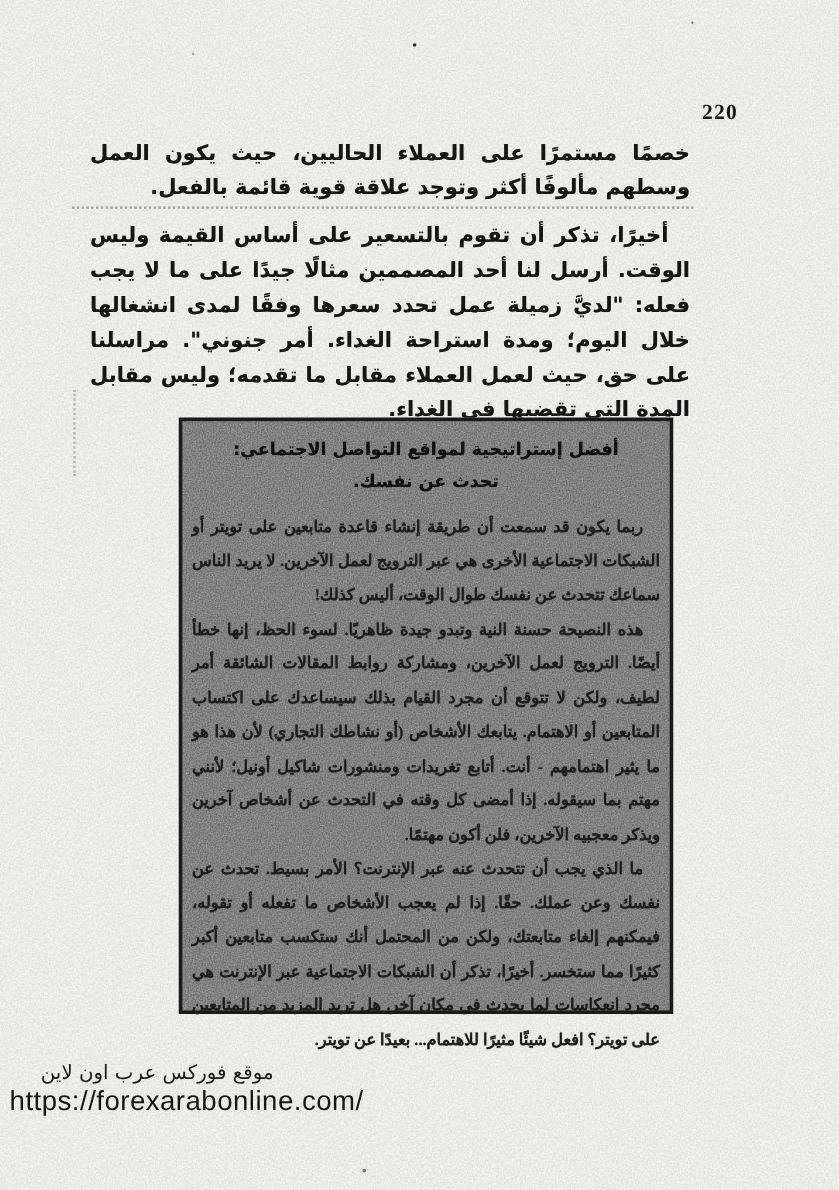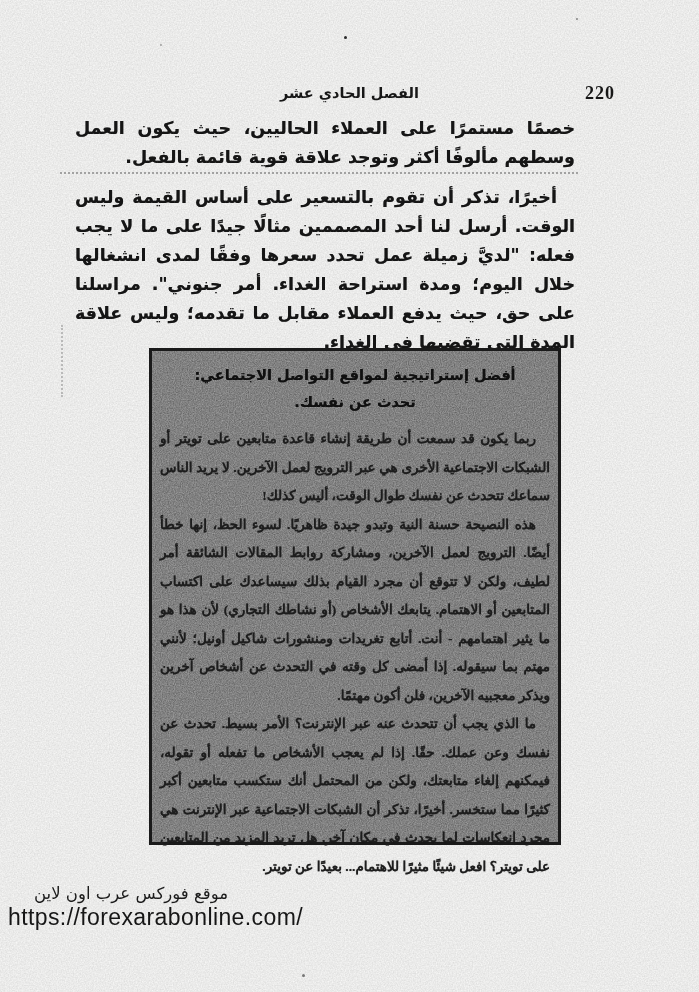--- a/index.html
+++ b/index.html
@@ -101,26 +101,25 @@
 <div class="page">
 
   <svg class="page-grain" xmlns="http://www.w3.org/2000/svg">
     <filter id="grainLight" x="0" y="0" width="100%" height="100%">
       <feTurbulence type="fractalNoise" baseFrequency="0.75" numOctaves="2" seed="11" stitchTiles="stitch"></feTurbulence>
       <feColorMatrix type="matrix" values="0 0 0 0 0  0 0 0 0 0  0 0 0 0 0  0 0 0 0.14 0"></feColorMatrix>
     </filter>
     <rect width="100%" height="100%" filter="url(#grainLight)"></rect>
   </svg>
 
-  <div class="chapter-title">الفصل الحادي عشر</div>
   <div class="page-number">220</div>
 
   <div class="body-text">
     <p>خصمًا مستمرًا على العملاء الحاليين، حيث يكون العمل وسطهم مألوفًا أكثر وتوجد علاقة قوية قائمة بالفعل.</p>
-    <p class="indented">أخيرًا، تذكر أن تقوم بالتسعير على أساس القيمة وليس الوقت. أرسل لنا أحد المصممين مثالًا جيدًا على ما لا يجب فعله: "لديَّ زميلة عمل تحدد سعرها وفقًا لمدى انشغالها خلال اليوم؛ ومدة استراحة الغداء. أمر جنوني". مراسلنا على حق، حيث يدفع العملاء مقابل ما تقدمه؛ وليس علاقة المدة التي تقضيها في الغداء.</p>
+    <p class="indented">أخيرًا، تذكر أن تقوم بالتسعير على أساس القيمة وليس الوقت. أرسل لنا أحد المصممين مثالًا جيدًا على ما لا يجب فعله: "لديَّ زميلة عمل تحدد سعرها وفقًا لمدى انشغالها خلال اليوم؛ ومدة استراحة الغداء. أمر جنوني". مراسلنا على حق، حيث لعمل العملاء مقابل ما تقدمه؛ وليس مقابل المدة التي تقضيها في الغداء.</p>
   </div>
   <div class="pencil-underline"></div>
 
   <section class="scanbox">
     <svg class="box-grain" xmlns="http://www.w3.org/2000/svg">
       <filter id="grainHeavy" x="0" y="0" width="100%" height="100%">
         <feTurbulence type="fractalNoise" baseFrequency="0.85" numOctaves="2" seed="4" stitchTiles="stitch"></feTurbulence>
         <feColorMatrix type="matrix" values="0 0 0 0 0  0 0 0 0 0  0 0 0 0 0  0 0 0 0.5 -0.04"></feColorMatrix>
       </filter>
       <rect width="100%" height="100%" filter="url(#grainHeavy)"></rect>

